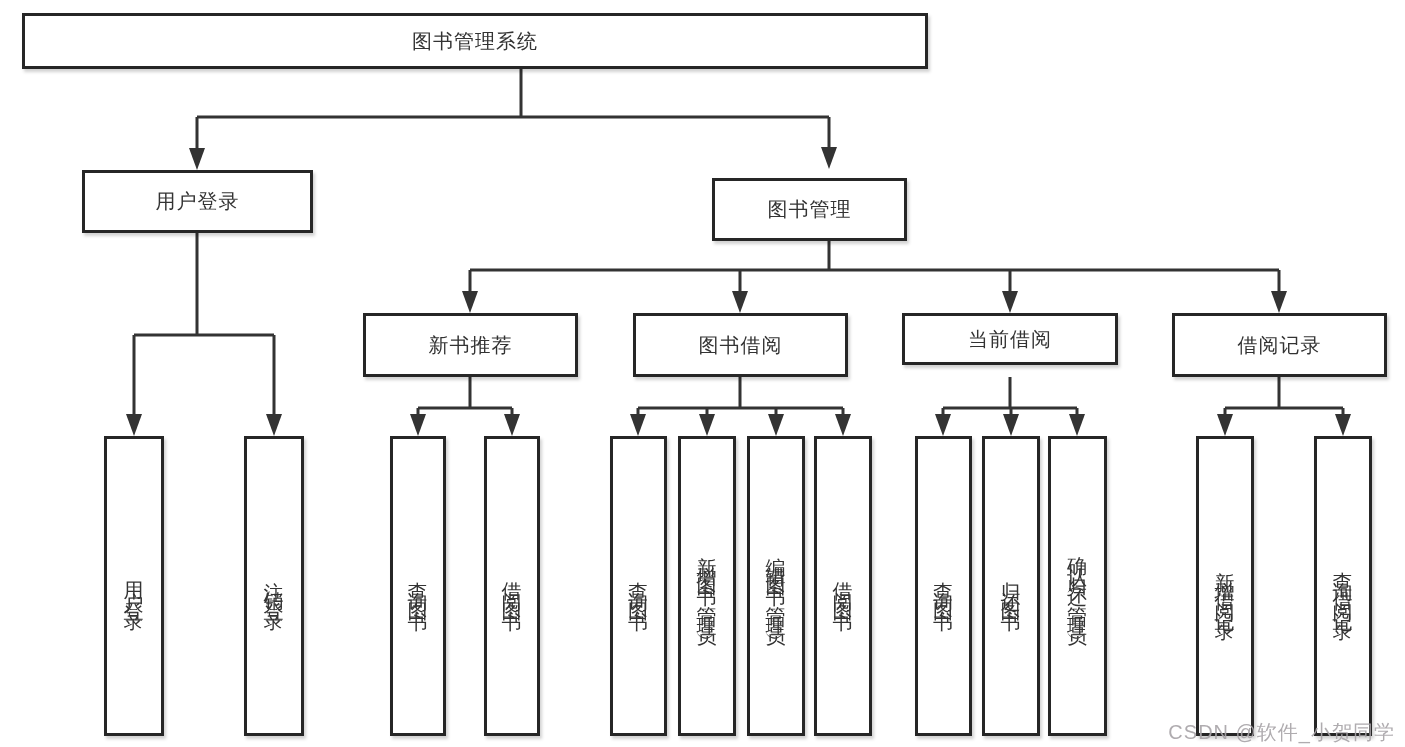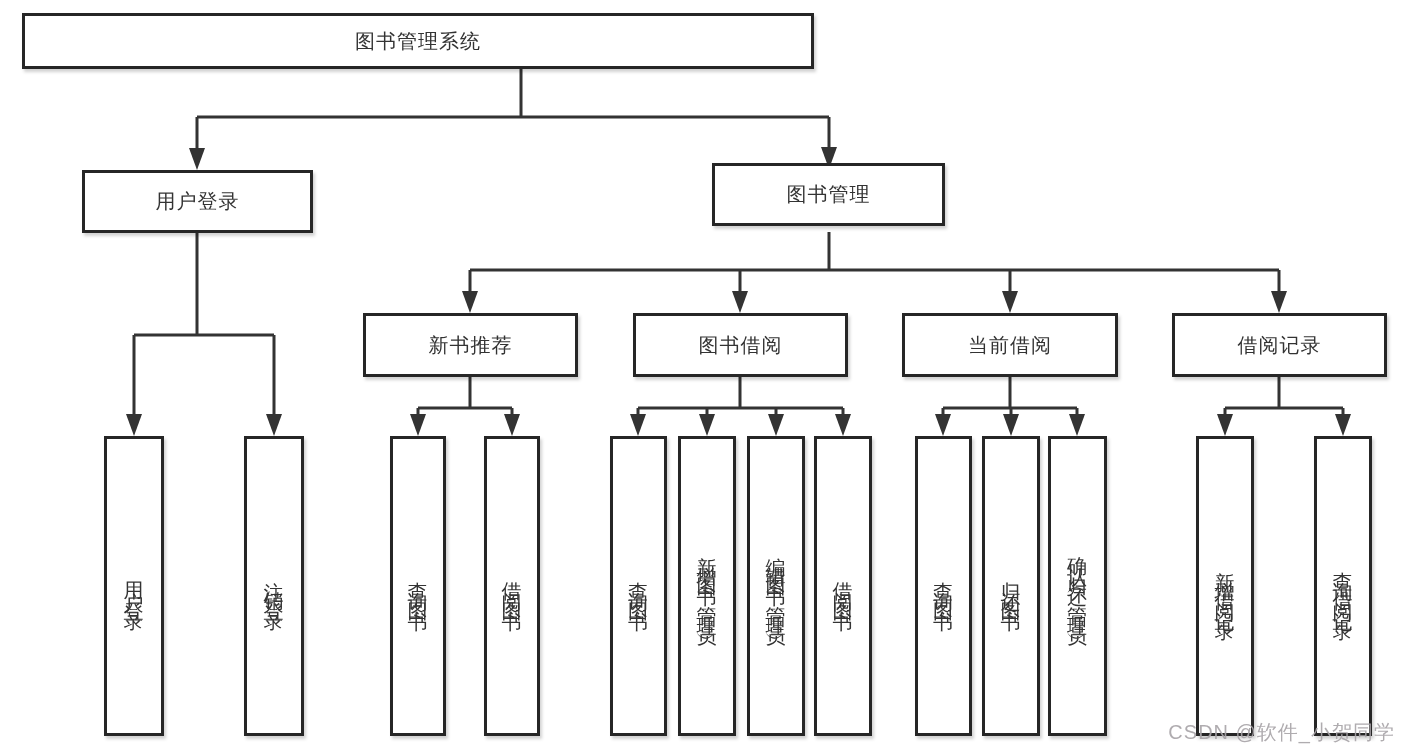--- a/index.html
+++ b/index.html
@@ -36,26 +36,26 @@
     white-space:nowrap;
   }
   .vbox span{
     writing-mode:vertical-rl;
     text-orientation:mixed;
     font-size:20px;color:var(--text);
     letter-spacing:10px;
     line-height:1;
   }
   
-  .n-root        {left:22px;  top:13px;  width:792px; height:56px;}
+  .n-root        {left:22px;  top:13px;  width:906px; height:56px;}
   .n-user-login  {left:82px;  top:170px; width:231px; height:63px;}
-  .n-book-mgmt   {left:712px; top:163px; width:233px; height:63px;}
+  .n-book-mgmt   {left:712px; top:178px; width:195px; height:63px;}
   .n-new-book    {left:363px; top:313px; width:215px; height:64px;}
   .n-borrow      {left:633px; top:313px; width:215px; height:64px;}
-  .n-current     {left:902px; top:313px; width:216px; height:64px;}
+  .n-current     {left:902px; top:313px; width:216px; height:52px;}
   .n-records     {left:1172px;top:313px; width:215px; height:64px;font-family:Liberation Serif, serif;}
   .c1 {left:104px; top:436px; width:60px; height:300px;}
   .c2 {left:244px; top:436px; width:60px; height:300px;}
   .c3 {left:390px; top:436px; width:56px; height:300px;}
   .c4 {left:484px; top:436px; width:56px; height:300px;}
   .c5 {left:610px; top:436px; width:57px; height:300px;}
   .c6 {left:678px; top:436px; width:58px; height:300px;}
   .c7 {left:747px; top:436px; width:58px; height:300px;}
   .c8 {left:814px; top:436px; width:58px; height:300px;}
   .c9 {left:915px; top:436px; width:57px; height:300px;}

